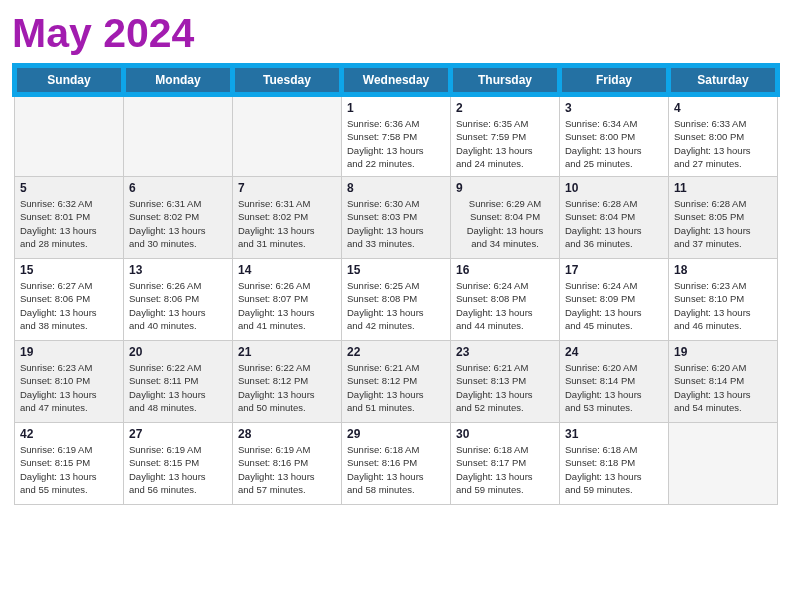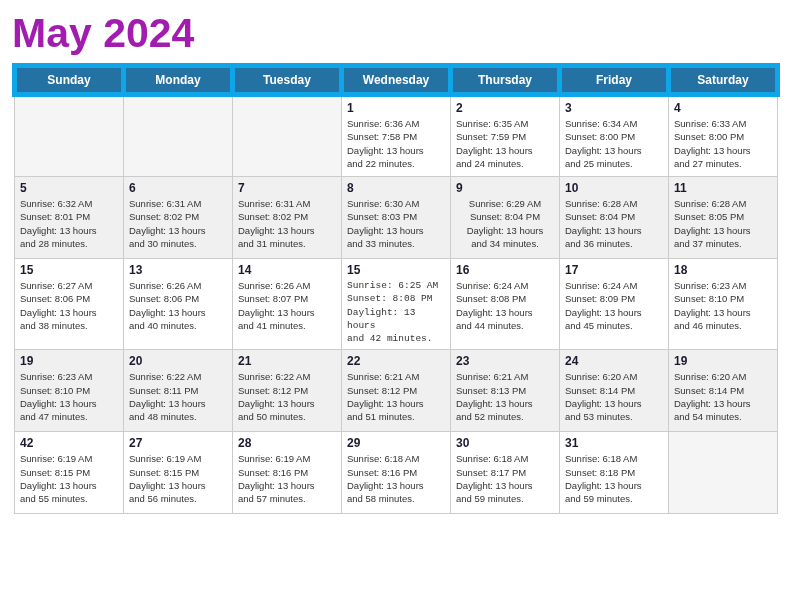--- a/index.html
+++ b/index.html
@@ -217,21 +217,21 @@
           </td>
           <td>
             <div class="day-num">14</div>
             <div class="cell-info" style="white-space: pre-line;">Sunrise: 6:26 AM
 Sunset: 8:07 PM
 Daylight: 13 hours
 and 41 minutes.</div>
           </td>
           <td>
             <div class="day-num">15</div>
-            <div class="cell-info" style="white-space: pre-line; font-family: Liberation Mono, monospace;">Sunrise: 6:25 AM
+            <div class="cell-info" style="white-space: pre-line;">Sunrise: 6:25 AM
 Sunset: 8:08 PM
 Daylight: 13 hours
 and 42 minutes.</div>
           </td>
           <td>
             <div class="day-num">16</div>
             <div class="cell-info" style="white-space: pre-line;">Sunrise: 6:24 AM
 Sunset: 8:08 PM
 Daylight: 13 hours
 and 44 minutes.</div>

